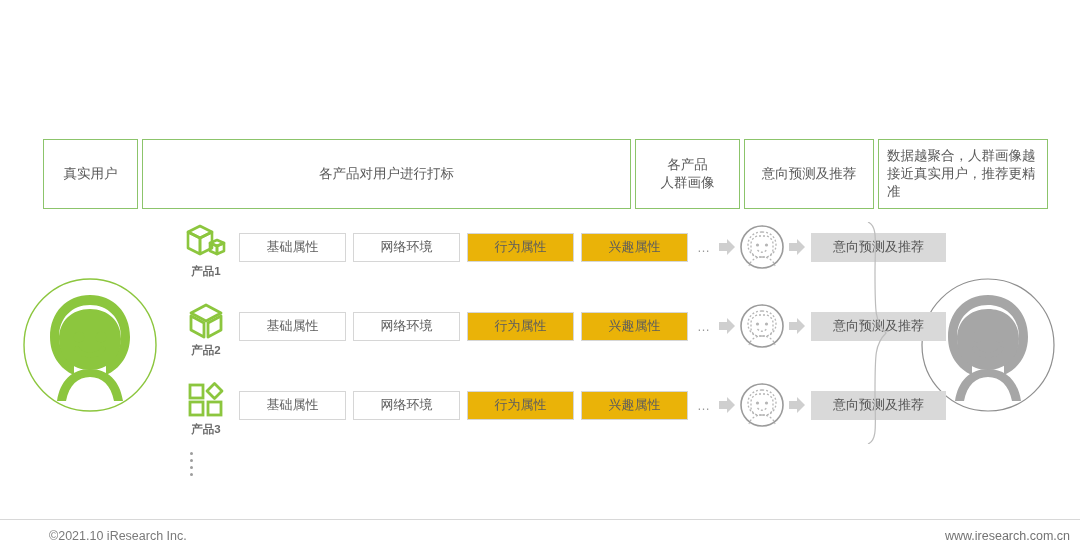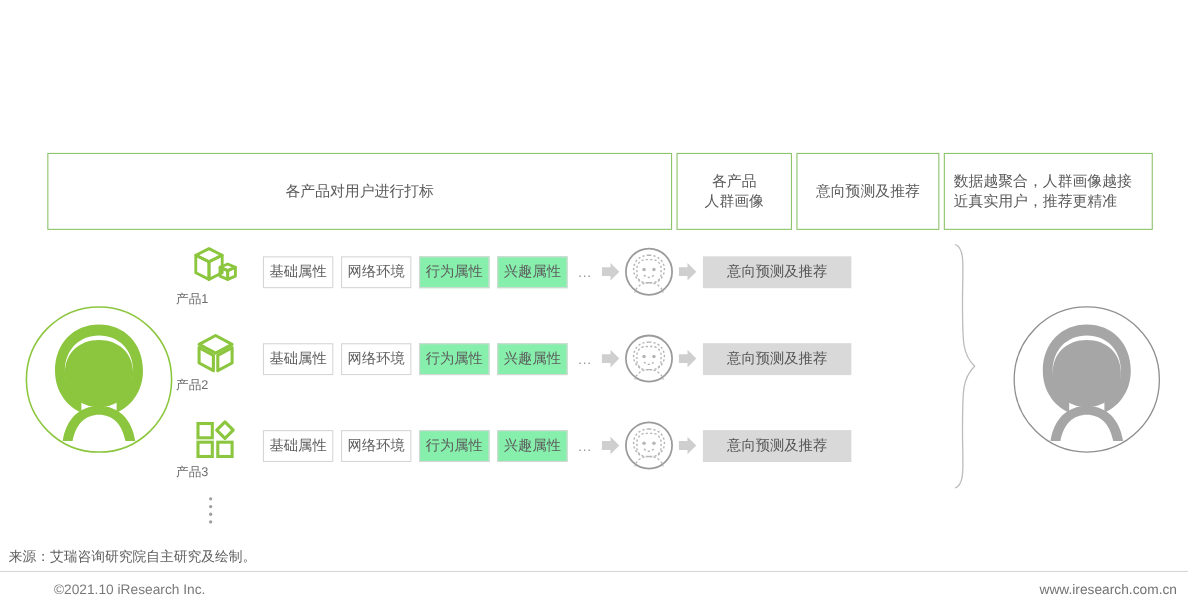--- a/index.html
+++ b/index.html
@@ -36,21 +36,21 @@
     box-sizing:border-box;
     margin-right:4px;
     padding:2px 6px;
   }
   .hbox:last-child{margin-right:0;}
   .hbox.h1{width:95px;}
   .hbox.h2{width:95px;}
   .hbox.h3{flex:1;}
   .hbox.h4{width:105px;}
   .hbox.h5{width:130px;}
-  .hbox.h6{width:190px;justify-content:flex-end;text-align:left;padding-left:8px;}
+  .hbox.h6{width:170px;justify-content:flex-end;text-align:left;padding-left:8px;}
 
   
   .big-avatar-left{
     position:absolute;left:22px;top:277px;
     width:136px;height:136px;
   }
   .big-avatar-right{
     position:absolute;left:920px;top:277px;
     width:136px;height:136px;
   }
@@ -58,42 +58,43 @@
   
   .prow{
     position:absolute;left:160px;
     height:60px;
   }
   .prow.r1{top:224px;}
   .prow.r2{top:303px;}
   .prow.r3{top:382px;}
 
   .prod-cell{
-    position:absolute;left:0;top:-2px;width:72px;
-    text-align:left;
+    position:absolute;left:10px;top:-2px;width:72px;
+    text-align:center;
+    font-weight:bold;
   }
   .prod-icon{height:40px;display:flex;align-items:center;justify-content:center;}
   .prod-label{
     font-size:11.5px;color:#6b6b6b;margin-top:2px;
   }
 
   .tags{
     position:absolute;left:79px;top:0px;
     display:flex;align-items:center;
   }
   .tag{
-    width:64px;height:29px;
+    width:107px;height:29px;
     box-sizing:border-box;
     display:flex;align-items:center;justify-content:center;
     font-size:13px;color:#5d5d5d;
     border:1px solid #d6d6d6;
     margin-right:7px;
   }
   .tag.white{background:#ffffff;}
-  .tag.gray{background:#86efac;}
+  .tag.gray{background:#eab308;}
   .dots{
     font-size:13px;color:#9a9a9a;letter-spacing:1px;
     margin-right:5px;margin-left:2px;
   }
 
   .arrow{
     width:16px;height:18px;margin:0 3px;flex:0 0 auto;
   }
 
   .mini-avatar{
@@ -142,20 +143,23 @@
     font-size:12.5px;color:#737373;
   }
 </style>
 </head>
 <body>
 
 <div class="page">
 
 
   <div class="header-row">
+    <div class="hbox h1">
+      <span>真实用户</span>
+    </div>
     <div class="hbox h3">
       <span>各产品对用户进行打标</span>
     </div>
     <div class="hbox h4">
       <span>各产品<br>人群画像</span>
     </div>
     <div class="hbox h5">
       <span>意向预测及推荐</span>
     </div>
     <div class="hbox h6">
@@ -377,18 +381,17 @@
       <span></span>
   </div>
 
   <div class="brace">
     <svg width="30" height="222" viewBox="0 0 30 222" aria-hidden="true">
       <path d="M2 0 C 12 4, 9 20, 9 52 C 9 90, 9 100, 20 111
                C 9 122, 9 132, 9 170 C 9 202, 12 218, 2 222" fill="none" stroke="#bcbcbc" stroke-width="1.2"></path>
     </svg>
   </div>
 
-  <div class="source">来源：艾瑞咨询研究院自主研究及绘制。</div>
   <div class="divider"></div>
   <div class="copyright">©2021.10 iResearch Inc.</div>
   <div class="weburl">www.iresearch.com.cn</div>
 
 </div>
 
 </body></html>

